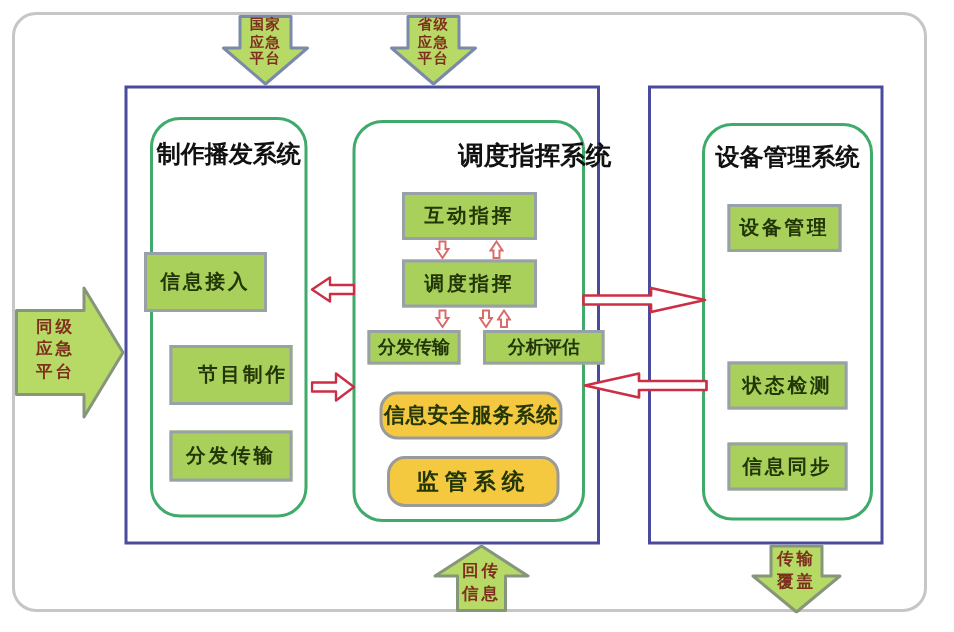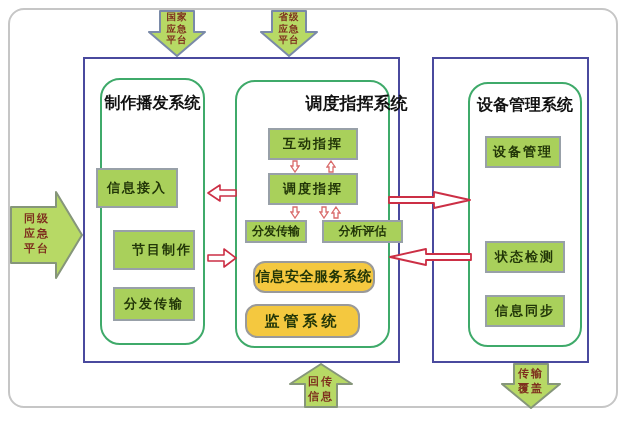--- a/index.html
+++ b/index.html
@@ -106,21 +106,21 @@
   <div class="module" style="left:113px;top:230px;width:82px;height:40px;padding-left:16px;">节目制作</div>
   <div class="module" style="left:113px;top:287px;width:82px;height:34px;">分发传输</div>
 
   <div class="abs sys-box" style="left:235px;top:80px;width:155px;height:268px;"></div>
   <div class="sys-title" style="left:235px;top:92px;width:155px;font-size:17px;padding-left:44px;">调度指挥系统</div>
   <div class="module" style="left:268px;top:173px;width:90px;height:32px;">调度指挥</div>
   <div class="module" style="left:268px;top:128px;width:90px;height:32px;">互动指挥</div>
   <div class="module module-sm" style="left:245px;top:220px;width:62px;height:23px;">分发传输</div>
   <div class="module module-sm" style="left:322px;top:220px;width:81px;height:23px;text-align:right;">分析评估</div>
   <div class="module module-yellow" style="left:253px;top:261px;width:122px;height:32px;font-size:14px;letter-spacing:0.5px;">信息安全服务系统</div>
-  <div class="module module-yellow" style="left:245px;top:304px;width:115px;height:34px;font-size:15px;letter-spacing:4px;">监管系统</div>
+  <div class="module module-yellow" style="left:258px;top:304px;width:115px;height:34px;font-size:15px;letter-spacing:4px;">监管系统</div>
 
   <div class="abs sys-box" style="left:468px;top:82px;width:114px;height:265px;"></div>
   <div class="sys-title" style="left:468px;top:95px;width:114px;font-size:16px;">设备管理系统</div>
   <div class="module" style="left:485px;top:136px;width:76px;height:32px;">设备管理</div>
   <div class="module" style="left:485px;top:295px;width:80px;height:32px;">信息同步</div>
   <div class="module" style="left:485px;top:241px;width:80px;height:32px;">状态检测</div>
 
   <svg class="abs" style="left:290px;top:160px;" width="10" height="13" viewBox="0 0 10 13">
     <path d="M3 1 L7 1 L7 6 L9 6 L5 12 L1 6 L3 6 Z" fill="#ffffff" stroke="#d96b6b" stroke-width="1.3"></path>
   </svg>

